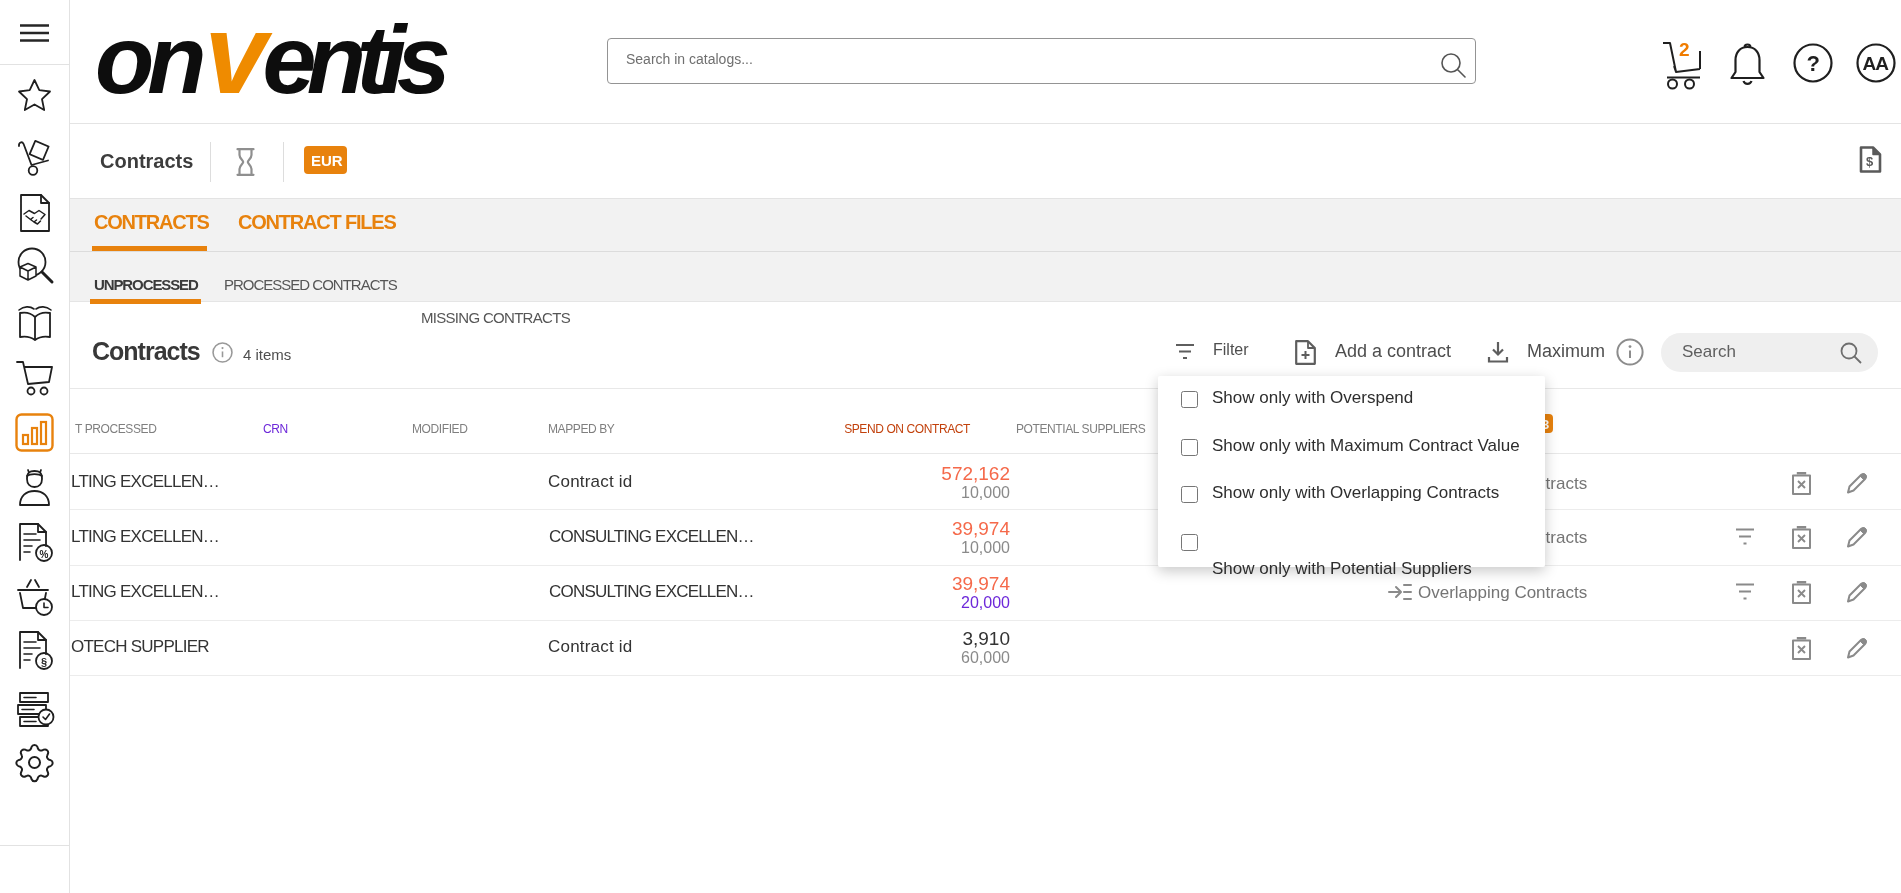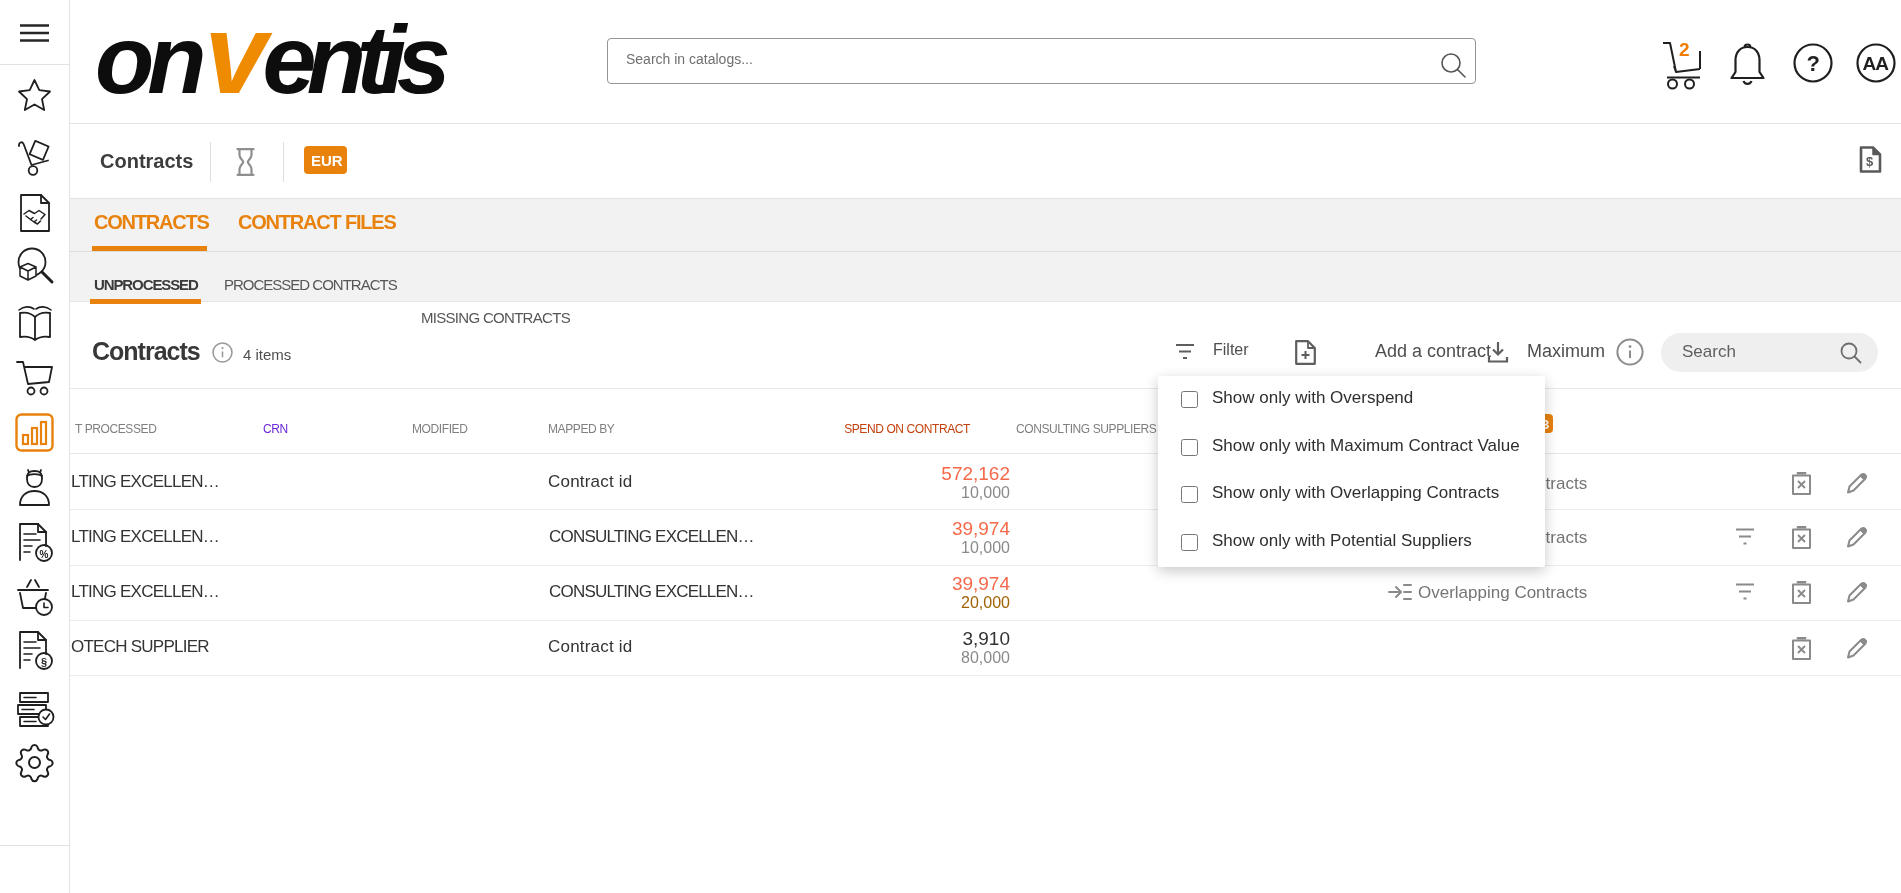--- a/index.html
+++ b/index.html
@@ -177,21 +177,21 @@
 <svg style="left:1176px;top:343px" width="19" height="18" viewBox="0 0 19 18">
   <path d="M0 2 H18 M3 8.5 H15 M7 15 H11" style="fill:none;stroke:#5e5e5e;stroke-width:2"></path>
 </svg>
 <div class="txt" style="left:1213px;top:341px;font-size:16px;color:#4e4e4e;">Filter</div>
 
 <svg style="left:1295px;top:340px" width="21" height="25" viewBox="0 0 21 25">
   <path d="M1.2 1.2 H13 L19.8 8 V23.8 H1.2 Z" style="fill:none;stroke:#5e5e5e;stroke-width:2.2;stroke-linejoin:round;"></path>
   <path d="M13 1.2 V8 H19.8" style="fill:none;stroke:#5e5e5e;stroke-width:1.8;stroke-linejoin:round;"></path>
   <path d="M10.5 11 V19 M6.5 15 H14.5" style="fill:none;stroke:#5e5e5e;stroke-width:2;"></path>
 </svg>
-<div class="txt" style="left:1335px;top:341px;font-size:18px;color:#4e4e4e;margin-left:40px;">Add a contract</div>
+<div class="txt" style="left:1335px;top:341px;font-size:18px;color:#4e4e4e;">Add a contract</div>
 
 <svg style="left:1488px;top:341px" width="20" height="22" viewBox="0 0 20 22">
   <path d="M10 1 V13 M5 8.5 L10 13.5 L15 8.5" style="fill:none;stroke:#5e5e5e;stroke-width:2.2"></path>
   <path d="M1 16 V20.5 H19 V16" style="fill:none;stroke:#5e5e5e;stroke-width:2.2"></path>
 </svg>
 <div class="txt" style="left:1527px;top:341px;font-size:18px;color:#4e4e4e;">Maximum</div>
 
 <svg style="left:1616px;top:338px" width="28" height="28" viewBox="0 0 28 28">
   <circle cx="14" cy="14" r="12.6" style="fill:none;stroke:#8c8c8c;stroke-width:2"></circle>
   <line x1="14" y1="12.5" x2="14" y2="20" style="stroke:#8c8c8c;stroke-width:2"></line>
@@ -210,21 +210,21 @@
 <div class="abs" style="left:70px;top:509px;width:1831px;height:1px;background:#ececec;"></div>
 <div class="abs" style="left:70px;top:565px;width:1831px;height:1px;background:#ececec;"></div>
 <div class="abs" style="left:70px;top:620px;width:1831px;height:1px;background:#ececec;"></div>
 <div class="abs" style="left:70px;top:675px;width:1831px;height:1px;background:#ececec;"></div>
 
 <div class="txt" style="left:75px;top:422px;font-size:12px;color:#7f7f7f;letter-spacing:-0.4px;">T PROCESSED</div>
 <div class="txt" style="left:263px;top:422px;font-size:12px;color:#6d28d9;letter-spacing:-0.4px;">CRN</div>
 <div class="txt" style="left:412px;top:422px;font-size:12px;color:#7f7f7f;letter-spacing:-0.4px;">MODIFIED</div>
 <div class="txt" style="left:548px;top:422px;font-size:12px;color:#7f7f7f;letter-spacing:-0.4px;">MAPPED BY</div>
 <div class="txt" style="right:931px;top:422px;font-size:12px;color:#c2410c;letter-spacing:-0.4px;">SPEND ON CONTRACT</div>
-<div class="txt" style="left:1016px;top:422px;font-size:12px;color:#7f7f7f;letter-spacing:-0.4px;">CONSULTING SUPPLIERS</div>
+<div class="txt" style="left:1016px;top:422px;font-size:12px;color:#7f7f7f;letter-spacing:-0.4px;">POTENTIAL SUPPLIERS</div>
 
 <div class="abs" style="left:1528px;top:414px;width:25px;height:19px;background:#e8820d;border-radius:4px;"></div>
 <div class="txt" style="left:1542px;top:417px;font-size:13px;font-weight:bold;color:#fff;">3</div>
 
 <div class="txt" style="left:71px;top:472px;font-size:17px;color:#333;letter-spacing:-0.75px;">LTING EXCELLEN…</div>
 <div class="txt" style="left:548px;top:472px;font-size:17px;color:#333;letter-spacing:0.2px;">Contract id</div>
 <div class="txt" style="right:891px;top:463px;font-size:19px;color:#f5694a;">572,162</div>
 <div class="txt" style="right:891px;top:484px;font-size:16px;color:#8a8a8a;">10,000</div>
 <svg style="left:1388px;top:474px" width="24" height="18" viewBox="0 0 24 18">
     <path d="M1 9 H12 M8 4 L13 9 L8 14 M16 2 H23 M16 9 H23 M16 16 H23" class="icg" style="stroke-width:2"></path>
@@ -251,39 +251,39 @@
 <svg style="left:1791px;top:526px" width="21" height="23" viewBox="0 0 21 23">
     <use href="#trash"></use>
   </svg>
 <svg style="left:1846px;top:526px" width="21" height="22" viewBox="0 0 21 22">
     <use href="#pencil"></use>
   </svg>
 
 <div class="txt" style="left:71px;top:582px;font-size:17px;color:#333;letter-spacing:-0.75px;">LTING EXCELLEN…</div>
 <div class="txt" style="left:549px;top:582px;font-size:17px;color:#333;letter-spacing:-0.8px;">CONSULTING EXCELLEN…</div>
 <div class="txt" style="right:891px;top:573px;font-size:19px;color:#f5694a;">39,974</div>
-<div class="txt" style="right:891px;top:594px;font-size:16px;color:#a16207;">20,000</div>
+<div class="txt" style="right:891px;top:594px;font-size:16px;color:#6d28d9;">20,000</div>
 <svg style="left:1388px;top:583px" width="24" height="18" viewBox="0 0 24 18">
     <path d="M1 9 H12 M8 4 L13 9 L8 14 M16 2 H23 M16 9 H23 M16 16 H23" class="icg" style="stroke-width:2"></path>
   </svg>
 <div class="txt" style="left:1418px;top:583px;font-size:17px;color:#757575;">Overlapping Contracts</div>
 <svg style="left:1735px;top:583px" width="20" height="17" viewBox="0 0 20 17">
     <use href="#rowfilter"></use>
   </svg>
 <svg style="left:1791px;top:581px" width="21" height="23" viewBox="0 0 21 23">
     <use href="#trash"></use>
   </svg>
 <svg style="left:1846px;top:581px" width="21" height="22" viewBox="0 0 21 22">
     <use href="#pencil"></use>
   </svg>
 
 <div class="txt" style="left:71px;top:637px;font-size:17px;color:#333;letter-spacing:-0.75px;">OTECH SUPPLIER</div>
 <div class="txt" style="left:548px;top:637px;font-size:17px;color:#333;letter-spacing:0.2px;">Contract id</div>
 <div class="txt" style="right:891px;top:628px;font-size:19px;color:#333;">3,910</div>
-<div class="txt" style="right:891px;top:649px;font-size:16px;color:#8a8a8a;">80,000</div>
+<div class="txt" style="right:891px;top:649px;font-size:16px;color:#8a8a8a;">60,000</div>
 <svg style="left:1791px;top:637px" width="21" height="23" viewBox="0 0 21 23">
     <use href="#trash"></use>
   </svg>
 <svg style="left:1846px;top:637px" width="21" height="22" viewBox="0 0 21 22">
     <use href="#pencil"></use>
   </svg>
 
 <svg width="0" height="0" style="position:absolute">
   <defs>
     <g id="trash">
@@ -302,13 +302,13 @@
 </svg>
 
 <div class="abs" style="left:1158px;top:376px;width:387px;height:191px;background:#fff;border-radius:2px;box-shadow:0 4px 14px rgba(0,0,0,0.22);"></div>
 <div class="abs" style="left:1181px;top:391px;width:15px;height:15px;border:1.8px solid #767676;border-radius:2.5px;"></div>
 <div class="txt" style="left:1212px;top:388px;font-size:17px;color:#2e2e2e;">Show only with Overspend</div>
 <div class="abs" style="left:1181px;top:439px;width:15px;height:15px;border:1.8px solid #767676;border-radius:2.5px;"></div>
 <div class="txt" style="left:1212px;top:436px;font-size:17px;color:#2e2e2e;">Show only with Maximum Contract Value</div>
 <div class="abs" style="left:1181px;top:486px;width:15px;height:15px;border:1.8px solid #767676;border-radius:2.5px;"></div>
 <div class="txt" style="left:1212px;top:483px;font-size:17px;color:#2e2e2e;">Show only with Overlapping Contracts</div>
 <div class="abs" style="left:1181px;top:534px;width:15px;height:15px;border:1.8px solid #767676;border-radius:2.5px;"></div>
-<div class="txt" style="left:1212px;top:531px;font-size:17px;color:#2e2e2e;">Show only with Potential Suppliers</div>
+<div class="txt" style="left:1212px;top:559px;font-size:17px;color:#2e2e2e;">Show only with Potential Suppliers</div>
 
 </body></html>

